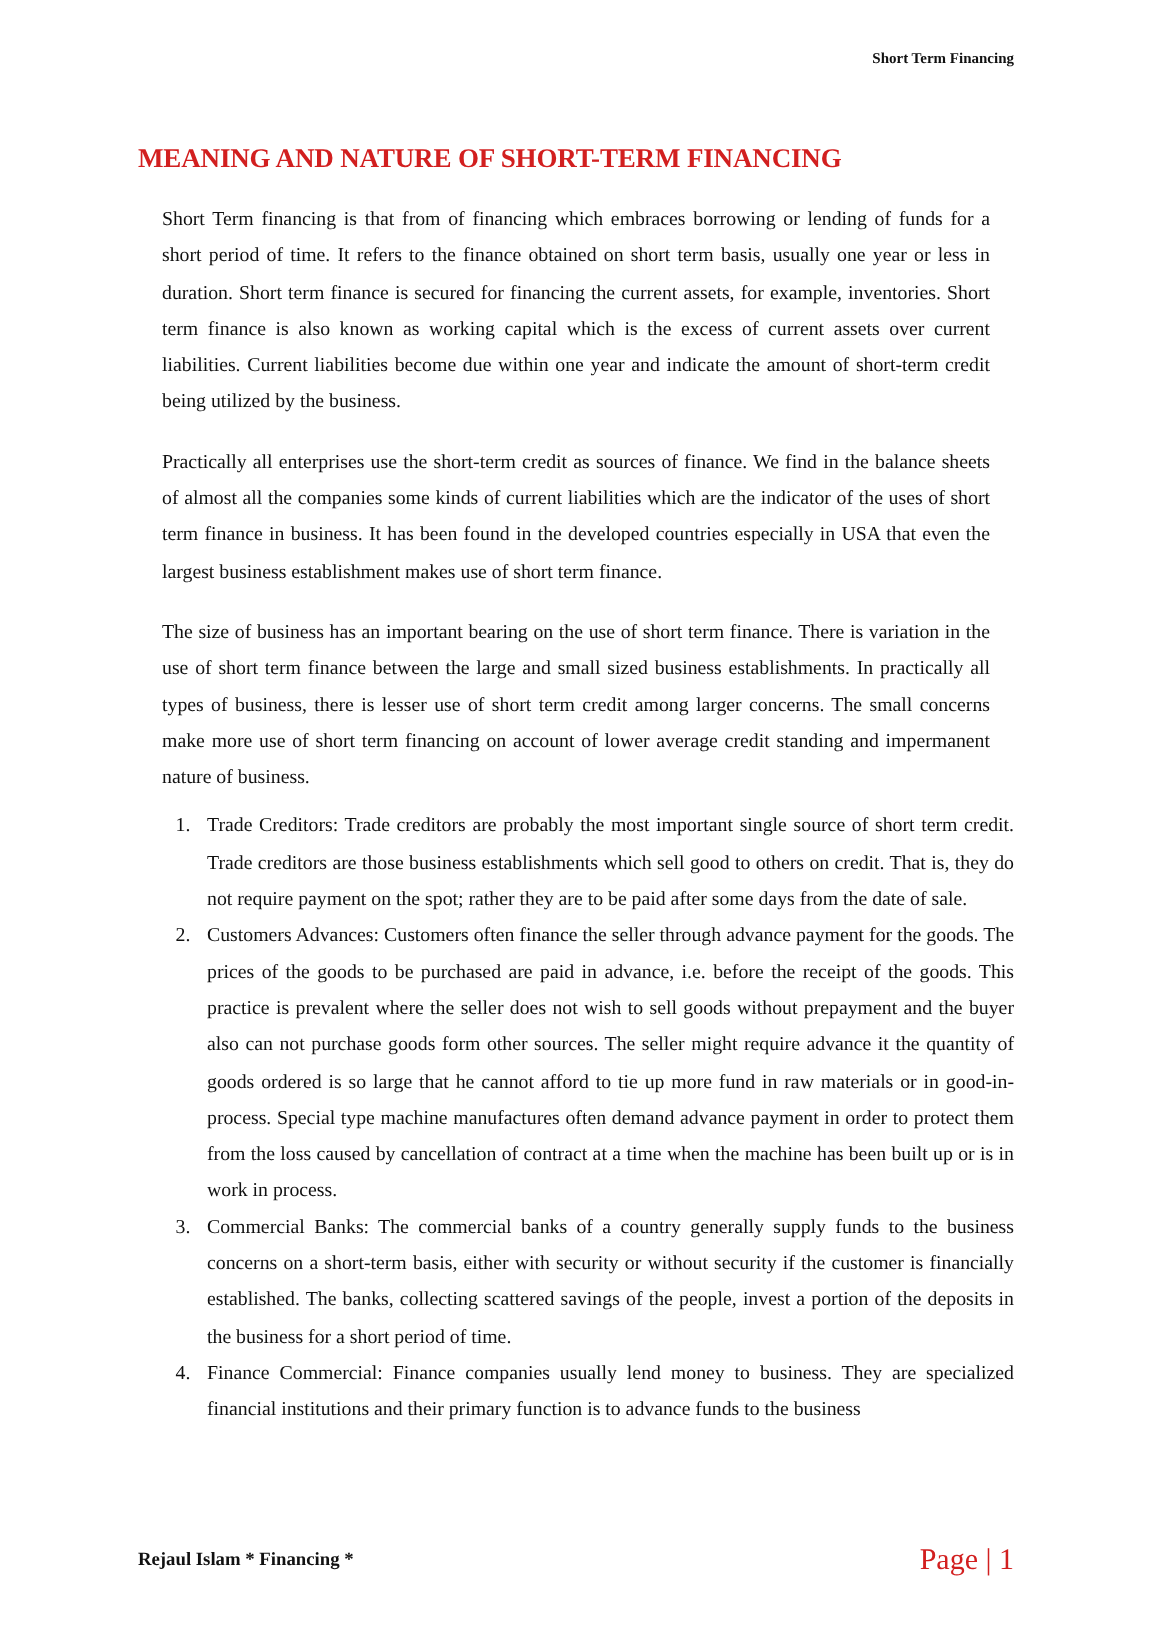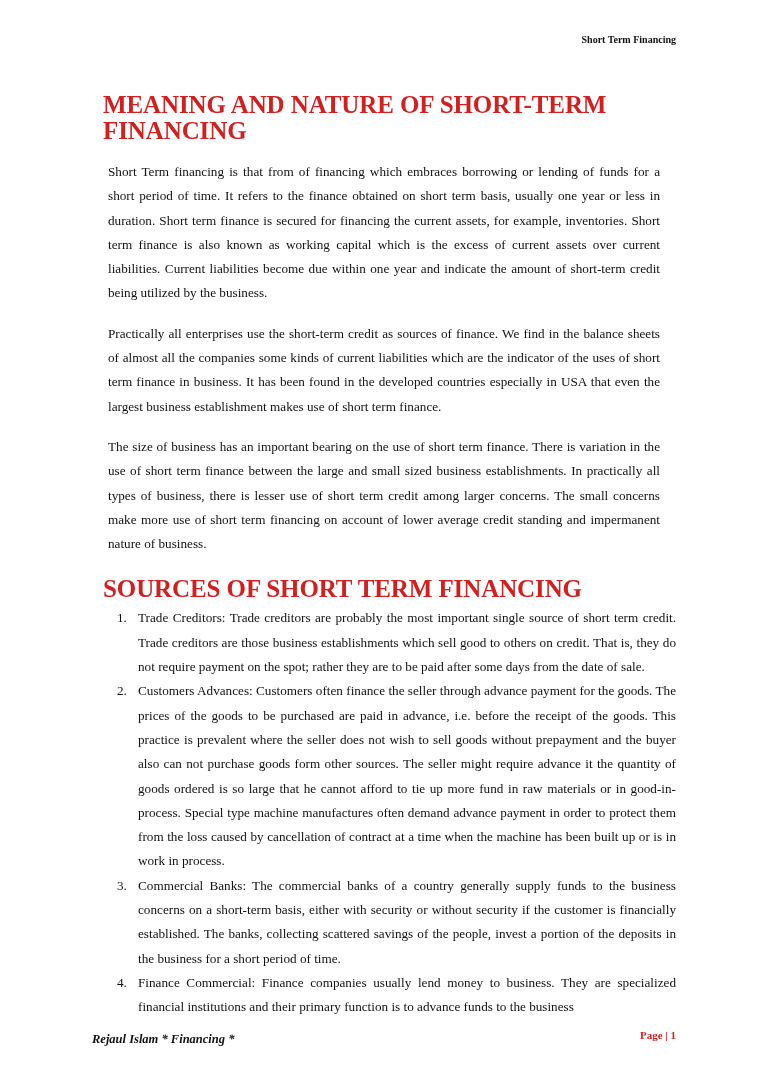--- a/index.html
+++ b/index.html
@@ -1,45 +1,44 @@
 <!DOCTYPE html>
 <html><head>
   <meta charset="utf-8">
   <style>
     html, body { margin: 0; padding: 0; background: #ffffff; }
     body { width: 768px; height: 1086px; position: relative; overflow: hidden;
            font-family: "Liberation Serif", "DejaVu Serif", serif; color: #111111; }
     .page-header { position: absolute; top: 34px; right: 92px; font-size: 10px; font-weight: bold; color: #111; }
     .content { position: absolute; left: 92px; top: 92px; width: 584px; }
-    h1.section-heading { margin: 0 0 2px 11px; font-size: 25px; font-weight: bold; color: #d21f1f;
+    h1.section-heading { margin: 0 0 2px 0; font-size: 18px; font-weight: bold; color: #d21f1f;
              line-height: 26px; letter-spacing: -0.1px; }
     h1.second { margin-top: 20px; margin-bottom: 4px; }
     p.para { margin: 16px; font-size: 13.2px; line-height: 24.3px; text-align: justify; }
     p.last { margin-bottom: 8px; }
     ol.sources { margin: 0; padding: 0; list-style: none; }
     ol.sources li { position: relative; padding-left: 46px; font-size: 13.2px; line-height: 24.3px;
                     text-align: justify; }
     ol.sources li .num { position: absolute; left: 25px; top: 0; }
     ol.sources li .term { font-weight: normal; }
     .page-footer { position: absolute; top: 1029px; left: 92px; right: 92px; height: 20px; }
-    .footer-left { position: absolute; left: 0; top: 3px; font-size: 12.5px; font-weight: bold; color: #111; font-style: italic; }
-    .footer-right { position: absolute; right: 0; top: 0; font-size: 11px; font-weight: bold; color: #d21f1f; }
+    .footer-left { position: absolute; left: 0; top: 3px; font-size: 12.5px; font-weight: bold; color: #111; }
+    .footer-right { position: absolute; right: 0; top: 0; font-size: 20px; font-weight: normal; color: #d21f1f; }
   </style>
 </head>
 <body>
 
 <div class="page-header">Short Term Financing</div>
 
 <div class="content">
   <h1 class="section-heading">MEANING AND NATURE OF SHORT-TERM FINANCING</h1>
   <p class="para">Short Term financing is that from of financing which embraces borrowing or lending of funds for a short period of time. It refers to the finance obtained on short term basis, usually one year or less in duration. Short term finance is secured for financing the current assets, for example, inventories. Short term finance is also known as working capital which is the excess of current assets over current liabilities. Current liabilities become due within one year and indicate the amount of short-term credit being utilized by the business.</p>
   <p class="para">Practically all enterprises use the short-term credit as sources of finance. We find in the balance sheets of almost all the companies some kinds of current liabilities which are the indicator of the uses of short term finance in business. It has been found in the developed countries especially in USA that even the largest business establishment makes use of short term finance.</p>
   <p class="para last">The size of business has an important bearing on the use of short term finance. There is variation in the use of short term finance between the large and small sized business establishments. In practically all types of business, there is lesser use of short term credit among larger concerns. The small concerns make more use of short term financing on account of lower average credit standing and impermanent nature of business.</p>
 
-  <h1 class="section-heading second">SOURCES OF SHORT TERM FINANCING</h1>
   <ol class="sources">
     <li>
       <span class="num">1.</span><span class="term">Trade Creditors:</span><span> Trade creditors are probably the most important single source of short term credit. Trade creditors are those business establishments which sell good to others on credit. That is, they do not require payment on the spot; rather they are to be paid after some days from the date of sale.</span>
     </li>
     <li>
       <span class="num">2.</span><span class="term">Customers Advances</span><span>: Customers often finance the seller through advance payment for the goods. The prices of the goods to be purchased are paid in advance, i.e. before the receipt of the goods. This practice is prevalent where the seller does not wish to sell goods without prepayment and the buyer also can not purchase goods form other sources. The seller might require advance it the quantity of goods ordered is so large that he cannot afford to tie up more fund in raw materials or in good-in-process. Special type machine manufactures often demand advance payment in order to protect them from the loss caused by cancellation of contract at a time when the machine has been built up or is in work in process.</span>
     </li>
     <li>
       <span class="num">3.</span><span class="term">Commercial Banks</span><span>: The commercial banks of a country generally supply funds to the business concerns on a short-term basis, either with security or without security if the customer is financially established. The banks, collecting scattered savings of the people, invest a portion of the deposits in the business for a short period of time.</span>
     </li>

